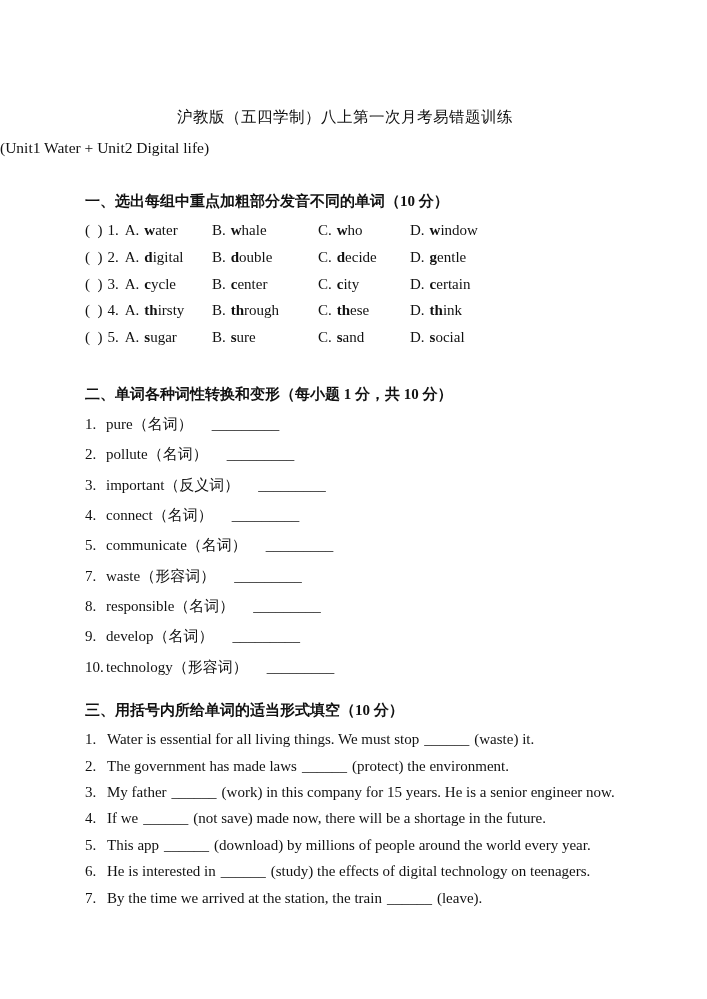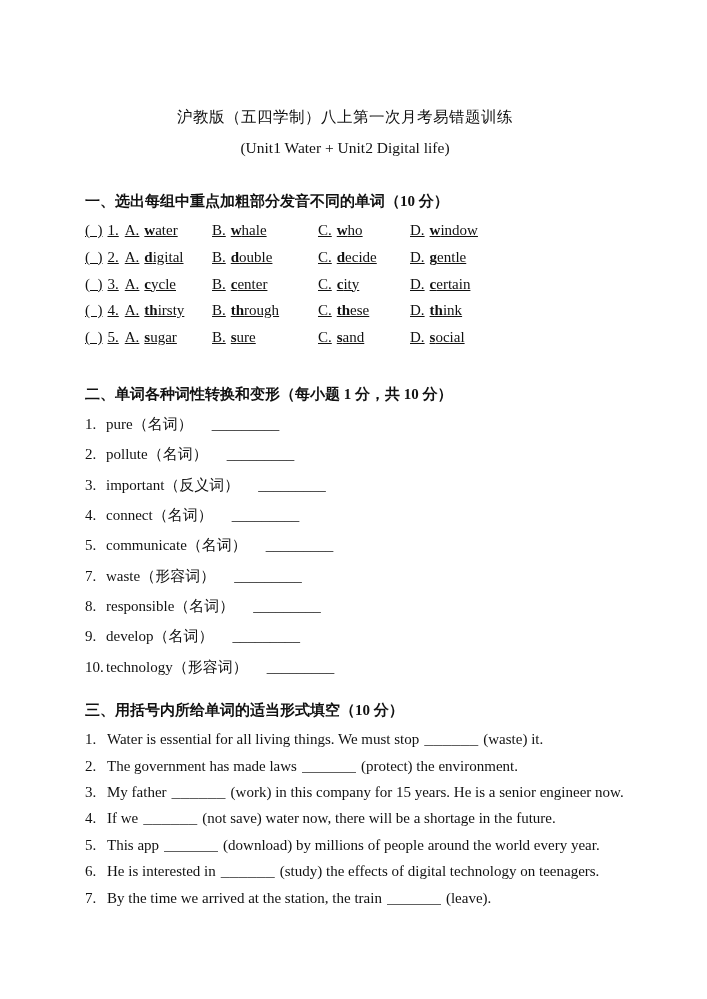--- a/index.html
+++ b/index.html
@@ -18,40 +18,39 @@
   .page { width: 690px; }
   .doc-title {
     margin-top: 108px;
     text-align: center;
     font-size: 15.5px;
     line-height: 18px;
     letter-spacing: 0.5px;
   }
   .doc-subtitle {
     margin-top: 13px;
-    text-align: center;
     font-size: 15.5px;
     line-height: 18px;
   }
   .content {
     padding-left: 85px;
     padding-right: 25px;
   }
   .sec-header {
     font-weight: bold;
     font-size: 15px;
     line-height: 18px;
     white-space: nowrap;
   }
   .sec-header.s1h { margin-top: 35px; }
   .sec-header.s2h { margin-top: 34px; }
   .sec-header.s3h { margin-top: 19px; }
 
   
-  .s1-items { margin-top: 7px; text-decoration: underline; }
+  .s1-items { margin-top: 7px; }
   .choice-row {
     display: grid;
     grid-template-columns: 127px 106px 92px auto;
     height: 26.75px;
     line-height: 26.75px;
     white-space: nowrap;
   }
   .bracket { white-space: pre; margin-right: 5px; }
   .qnum { margin-right: 6px; }
   .opt-label { margin-right: 5px; }
@@ -78,21 +77,21 @@
   .s3-items { margin-top: 7px; }
   .sent-row {
     height: 26.4px;
     line-height: 26.4px;
     white-space: nowrap;
   }
   .sent-row .num3 {
     display: inline-block;
     width: 22px;
   }
-  .sent-row .blank { margin: 0 5px; font-family: Liberation Mono, monospace; }
+  .sent-row .blank { margin: 0 5px; }
 </style>
 </head>
 <body>
 
 <div class="page">
   <div class="doc-title">沪教版（五四学制）八上第一次月考易错题训练</div>
   <div class="doc-subtitle">(Unit1 Water + Unit2 Digital life)</div>
 
   <div class="content">
     <div class="sec-header s1h">一、选出每组中重点加粗部分发音不同的单词（10 分）</div>
@@ -140,19 +139,19 @@
         <div class="word-row"><span class="num2">8.</span><span class="word">responsible</span><span class="hint">（名词）</span><span class="blank">_________</span></div>
         <div class="word-row"><span class="num2">9.</span><span class="word">develop</span><span class="hint">（名词）</span><span class="blank">_________</span></div>
         <div class="word-row"><span class="num2">10.</span><span class="word">technology</span><span class="hint">（形容词）</span><span class="blank">_________</span></div>
       </div>
 
     <div class="sec-header s3h">三、用括号内所给单词的适当形式填空（10 分）</div>
     <div class="s3-items" id="s3-items">
         <div class="sent-row"><span class="num3">1.</span><span class="sent-before">Water is essential for all living things. We must stop</span><span class="blank">______</span><span class="sent-after">(waste) it.</span></div>
         <div class="sent-row"><span class="num3">2.</span><span class="sent-before">The government has made laws</span><span class="blank">______</span><span class="sent-after">(protect) the environment.</span></div>
         <div class="sent-row"><span class="num3">3.</span><span class="sent-before">My father</span><span class="blank">______</span><span class="sent-after">(work) in this company for 15 years. He is a senior engineer now.</span></div>
-        <div class="sent-row"><span class="num3">4.</span><span class="sent-before">If we</span><span class="blank">______</span><span class="sent-after">(not save) water now, there will be a shortage in the future.</span></div>
+        <div class="sent-row"><span class="num3">4.</span><span class="sent-before">If we</span><span class="blank">______</span><span class="sent-after">(not save) made now, there will be a shortage in the future.</span></div>
         <div class="sent-row"><span class="num3">5.</span><span class="sent-before">This app</span><span class="blank">______</span><span class="sent-after">(download) by millions of people around the world every year.</span></div>
         <div class="sent-row"><span class="num3">6.</span><span class="sent-before">He is interested in</span><span class="blank">______</span><span class="sent-after">(study) the effects of digital technology on teenagers.</span></div>
         <div class="sent-row"><span class="num3">7.</span><span class="sent-before">By the time we arrived at the station, the train</span><span class="blank">______</span><span class="sent-after">(leave).</span></div>
       </div>
   </div>
 </div>
 
 </body></html>

